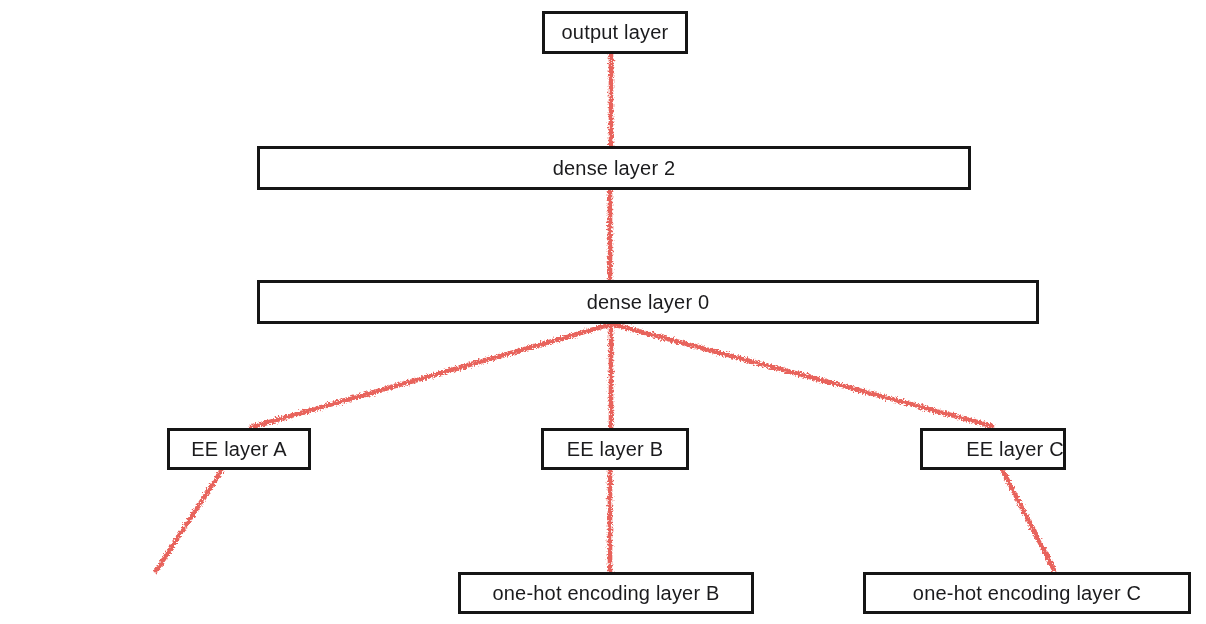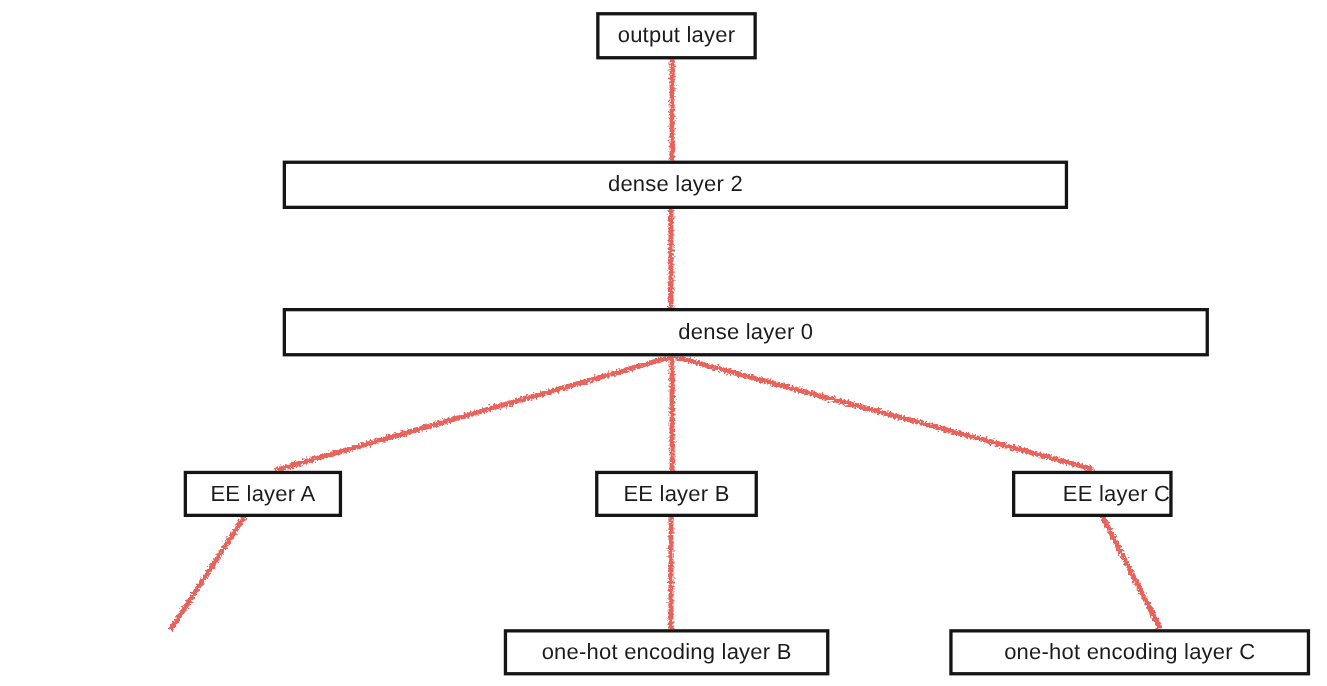--- a/index.html
+++ b/index.html
@@ -32,21 +32,21 @@
     background:var(--box-fill);
     border:3px solid var(--box-border);
     display:flex;align-items:center;justify-content:center;
     font-size:20px;
     color:var(--text-color);
     letter-spacing:0.2px;
     white-space:nowrap;
   }
   .node-output {left:542px; top:11px;  width:146px; height:43px;}
   .node-dense1 {left:257px; top:146px; width:714px; height:44px;}
-  .node-dense0 {left:257px; top:280px; width:842px; height:44px;}
+  .node-dense0 {left:257px; top:280px; width:782px; height:44px;}
   .node-ee-a   {left:167px; top:428px; width:144px; height:42px;}
   .node-ee-b   {left:541px; top:428px; width:148px; height:42px;}
   .node-ee-c   {left:920px; top:428px; width:146px; height:42px;padding-left:44px;}
   .node-oh-a   {left:12px;  top:572px; width:415px; height:42px;}
   .node-oh-b   {left:458px; top:572px; width:296px; height:42px;}
   .node-oh-c   {left:863px; top:572px; width:328px; height:42px;}
 </style>
 </head>
 <body>
 

